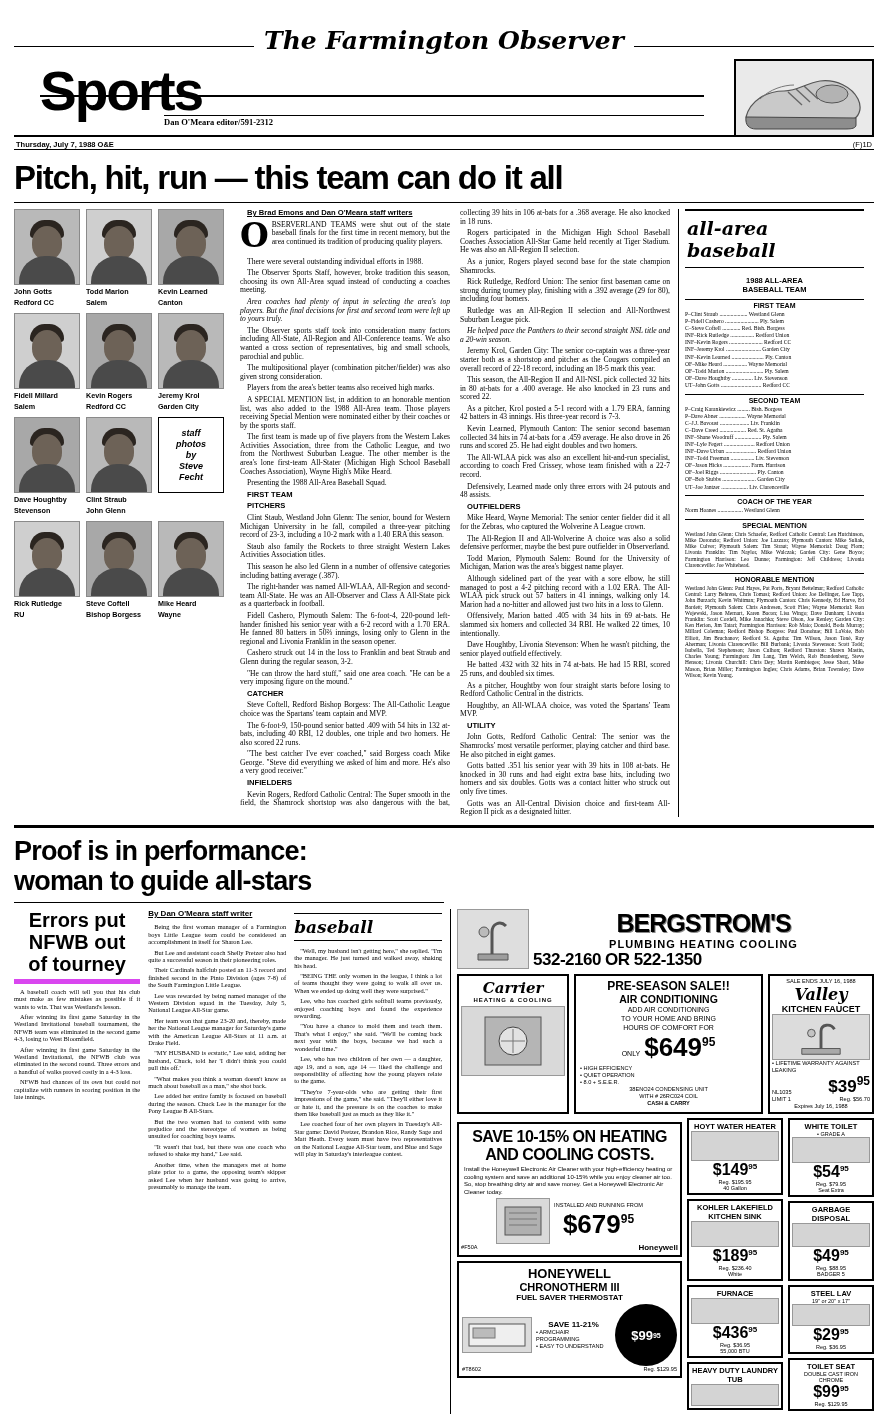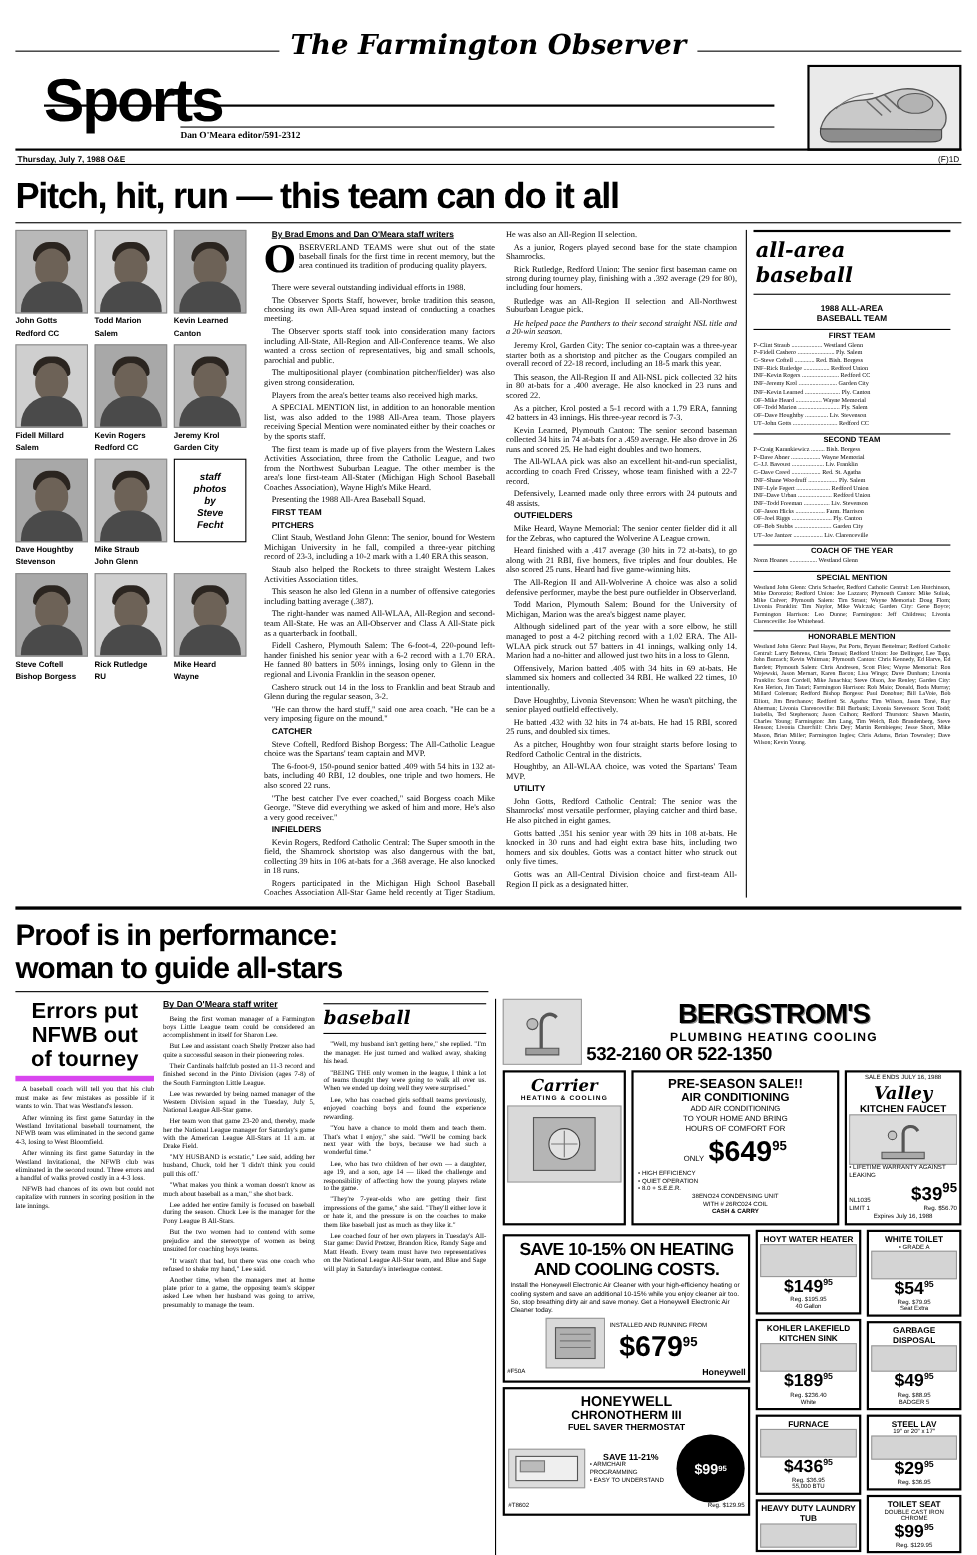--- a/index.html
+++ b/index.html
@@ -318,47 +318,47 @@
             </div>
           <div class="pcap">Dave Houghtby</div>
           <div class="pcap">Stevenson</div>
         </div>
         <div class="pcell">
           <div class="pimg">
               <div class="hair"></div>
               <div class="head"></div>
               <div class="body"></div>
             </div>
-          <div class="pcap">Mike Straub</div>
+          <div class="pcap">Clint Straub</div>
           <div class="pcap">John Glenn</div>
         </div>
         <div class="pcell">
           <div class="staff-credit" style="margin:0;height:76px;display:flex;align-items:center;justify-content:center;">staff photos by
 Steve Fecht</div>
         </div>
       </div>
 
       <div class="photo-grid" style="margin-top:6px;">
         <div class="pcell">
+          <div class="pimg alt">
+              <div class="hair"></div>
+              <div class="head"></div>
+              <div class="body"></div>
+            </div>
+          <div class="pcap">Rick Rutledge</div>
+          <div class="pcap">RU</div>
+        </div>
+        <div class="pcell">
           <div class="pimg alt2">
               <div class="hair"></div>
               <div class="head"></div>
               <div class="body"></div>
             </div>
           <div class="pcap">Steve Coftell</div>
           <div class="pcap">Bishop Borgess</div>
-        </div>
-        <div class="pcell">
-          <div class="pimg alt">
-              <div class="hair"></div>
-              <div class="head"></div>
-              <div class="body"></div>
-            </div>
-          <div class="pcap">Rick Rutledge</div>
-          <div class="pcap">RU</div>
         </div>
         <div class="pcell">
           <div class="pimg">
               <div class="hair"></div>
               <div class="head"></div>
               <div class="body"></div>
             </div>
           <div class="pcap">Mike Heard</div>
           <div class="pcap">Wayne</div>
         </div>
@@ -368,31 +368,32 @@
     <div class="story-col">
       <p class="byline">By Brad Emons
 and Dan O'Meara
 staff writers</p>
       <p class="dropcap-p noind">
         <span class="dropcap">O</span>
         <span>BSERVERLAND TEAMS were shut out of the state baseball finals for the first time in recent memory, but the area continued its tradition of producing quality players.</span>
       </p>
       <p>There were several outstanding individual efforts in 1988.</p>
       <p>The Observer Sports Staff, however, broke tradition this season, choosing its own All-Area squad instead of conducting a coaches meeting.</p>
+      <p class="italic">Area coaches had plenty of input in selecting the area's top players. But the final decisions for first and second team were left up to yours truly.</p>
       <p>The Observer sports staff took into consideration many factors including All-State, All-Region and All-Conference teams. We also wanted a cross section of representatives, big and small schools, parochial and public.</p>
       <p>The multipositional player (combination pitcher/fielder) was also given strong consideration.</p>
       <p>Players from the area's better teams also received high marks.</p>
       <p>A SPECIAL MENTION list, in addition to an honorable mention list, was also added to the 1988 All-Area team. Those players receiving Special Mention were nominated either by their coaches or by the sports staff.</p>
       <p>The first team is made up of five players from the Western Lakes Activities Association, three from the Catholic League, and two from the Northwest Suburban League. The other member is the area's lone first-team All-Stater (Michigan High School Baseball Coaches Association), Wayne High's Mike Heard.</p>
       <p>Presenting the 1988 All-Area Baseball Squad.</p>
 
       <p class="sec-head">FIRST TEAM</p>
       <p class="sec-sub">PITCHERS</p>
       <p>Clint Staub, Westland John Glenn: The senior, bound for Western Michigan University in he fall, compiled a three-year pitching record of 23-3, including a 10-2 mark with a 1.40 ERA this season.</p>
-      <p>Staub also helped the Rockets to three straight Western Lakes Activities Association titles.</p>
+      <p>Staub also family the Rockets to three straight Western Lakes Activities Association titles.</p>
       <p>This season he also led Glenn in a number of offensive categories including batting average (.387).</p>
       <p>The right-hander was named All-WLAA, All-Region and second-team All-State. He was an All-Observer and Class A All-State pick as a quarterback in football.</p>
       <p>Fidell Cashero, Plymouth Salem: The 6-foot-4, 220-pound left-hander finished his senior year with a 6-2 record with a 1.70 ERA. He fanned 80 batters in 50⅔ innings, losing only to Glenn in the regional and Livonia Franklin in the season opener.</p>
       <p>Cashero struck out 14 in the loss to Franklin and beat Straub and Glenn during the regular season, 3-2.</p>
       <p>"He can throw the hard stuff," said one area coach. "He can be a very imposing figure on the mound."</p>
 
       <p class="sec-sub">CATCHER</p>
       <p>Steve Coftell, Redford Bishop Borgess: The All-Catholic League choice was the Spartans' team captain and MVP.</p>
       <p>The 6-foot-9, 150-pound senior batted .409 with 54 hits in 132 at-bats, including 40 RBI, 12 doubles, one triple and two homers. He also scored 22 runs.</p>
       <p>"The best catcher I've ever coached," said Borgess coach Mike George. "Steve did everything we asked of him and more. He's also a very good receiver."</p>
@@ -406,21 +407,20 @@
       <p class="italic">He helped pace the Panthers to their second straight NSL title and a 20-win season.</p>
       <p>Jeremy Krol, Garden City: The senior co-captain was a three-year starter both as a shortstop and pitcher as the Cougars compiled an overall record of 22-18 record, including an 18-5 mark this year.</p>
       <p>This season, the All-Region II and All-NSL pick collected 32 hits in 80 at-bats for a .400 average. He also knocked in 23 runs and scored 22.</p>
       <p>As a pitcher, Krol posted a 5-1 record with a 1.79 ERA, fanning 42 batters in 43 innings. His three-year record is 7-3.</p>
       <p>Kevin Learned, Plymouth Canton: The senior second baseman collected 34 hits in 74 at-bats for a .459 average. He also drove in 26 runs and scored 25. He had eight doubles and two homers.</p>
       <p>The All-WLAA pick was also an excellent hit-and-run specialist, according to coach Fred Crissey, whose team finished with a 22-7 record.</p>
       <p>Defensively, Learned made only three errors with 24 putouts and 48 assists.</p>
 
       <p class="sec-sub">OUTFIELDERS</p>
       <p>Mike Heard, Wayne Memorial: The senior center fielder did it all for the Zebras, who captured the Wolverine A League crown.</p>
-      <p>Heard finished with a .417 average (30 hits in 72 at-bats), to go along with 21 RBI, five homers, five triples and four doubles. He also scored 25 runs. Heard had five game-winning hits.</p>
       <p>The All-Region II and All-Wolverine A choice was also a solid defensive performer, maybe the best pure outfielder in Observerland.</p>
       <p>Todd Marion, Plymouth Salem: Bound for the University of Michigan, Marion was the area's biggest name player.</p>
       <p>Although sidelined part of the year with a sore elbow, he still managed to post a 4-2 pitching record with a 1.02 ERA. The All-WLAA pick struck out 57 batters in 41 innings, walking only 14. Marion had a no-hitter and allowed just two hits in a loss to Glenn.</p>
       <p>Offensively, Marion batted .405 with 34 hits in 69 at-bats. He slammed six homers and collected 34 RBI. He walked 22 times, 10 intentionally.</p>
       <p>Dave Houghtby, Livonia Stevenson: When he wasn't pitching, the senior played outfield effectively.</p>
       <p>He batted .432 with 32 hits in 74 at-bats. He had 15 RBI, scored 25 runs, and doubled six times.</p>
       <p>As a pitcher, Houghtby won four straight starts before losing to Redford Catholic Central in the districts.</p>
       <p>Houghtby, an All-WLAA choice, was voted the Spartans' Team MVP.</p>
 
       <p class="sec-sub">UTILITY</p>

